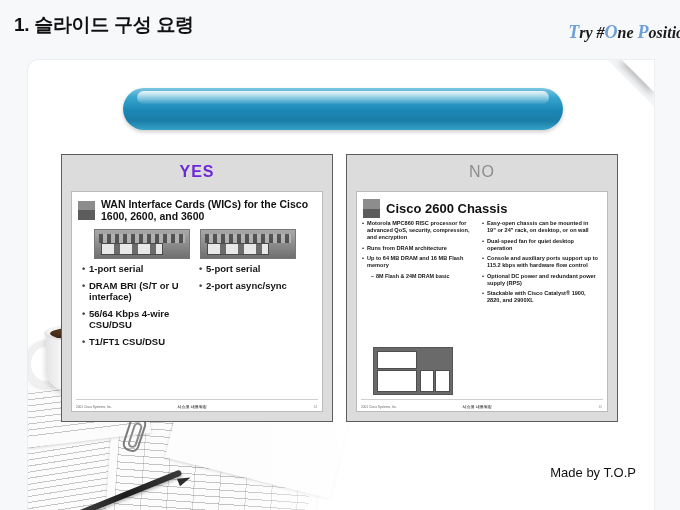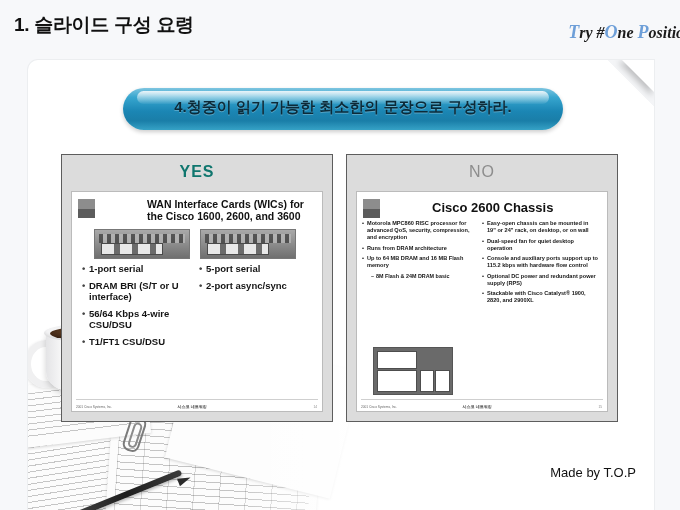--- a/index.html
+++ b/index.html
@@ -138,29 +138,29 @@
 
   
   .panel{position:absolute;top:94px;width:272px;height:268px;
          background:#dcdcdc;border:1px solid #5d5d5d;box-sizing:border-box;}
   #panel-yes{left:33px;}
   #panel-no{left:318px;}
   .panel-label{
     text-align:center;font-size:16px;font-weight:bold;
     padding-top:8px;letter-spacing:1px;
   }
-  #label-yes{color:#0f766e;}
+  #label-yes{color:#6d28d9;}
   #label-no{color:#8d8d8d;font-weight:normal;}
 
   .slide{
     position:absolute;left:9px;right:9px;top:36px;bottom:9px;
     background:#ffffff;border:1px solid #bbbbbb;box-sizing:border-box;
     overflow:hidden;
   }
-  .slide-head{display:flex;align-items:flex-start;padding:6px 6px 0 6px;gap:46px;}
+  .slide-head{display:flex;align-items:center;padding:6px 6px 0 6px;}
   .slide-chip{
     width:17px;height:19px;flex:0 0 auto;margin-right:6px;margin-top:1px;
     background:linear-gradient(to bottom,#8d8d8d 0 50%,#5c5c5c 50% 100%);
   }
   .slide-title{font-weight:bold;color:#111;line-height:1.15;}
   #yes-title{font-size:10.5px;}
   #no-title{font-size:13px;padding-top:3px;}
 
   
   #yes-imgs{display:flex;gap:10px;padding:7px 8px 2px 22px;}
@@ -242,21 +242,20 @@
     <div id="cup-rim"></div>
     <div id="coffee"></div>
     <div id="pen"></div>
     <div id="pen-tip"></div>
     <div id="clip"></div>
     <div id="photo-fade"></div>
   </div>
 
   <div id="banner">
     <div id="banner-gloss"></div>
-    <div id="banner-text">4.청중이 읽기 가능한 최소한의 문장으로 구성하라.</div>
   </div>
 
   <div class="panel" id="panel-yes">
     <div class="panel-label" id="label-yes">YES</div>
     <div class="slide">
 
       <div class="slide-head">
         <div class="slide-chip"></div>
         <div class="slide-title" id="yes-title">WAN Interface Cards (WICs) for the Cisco 1600, 2600, and 3600</div>
       </div>

